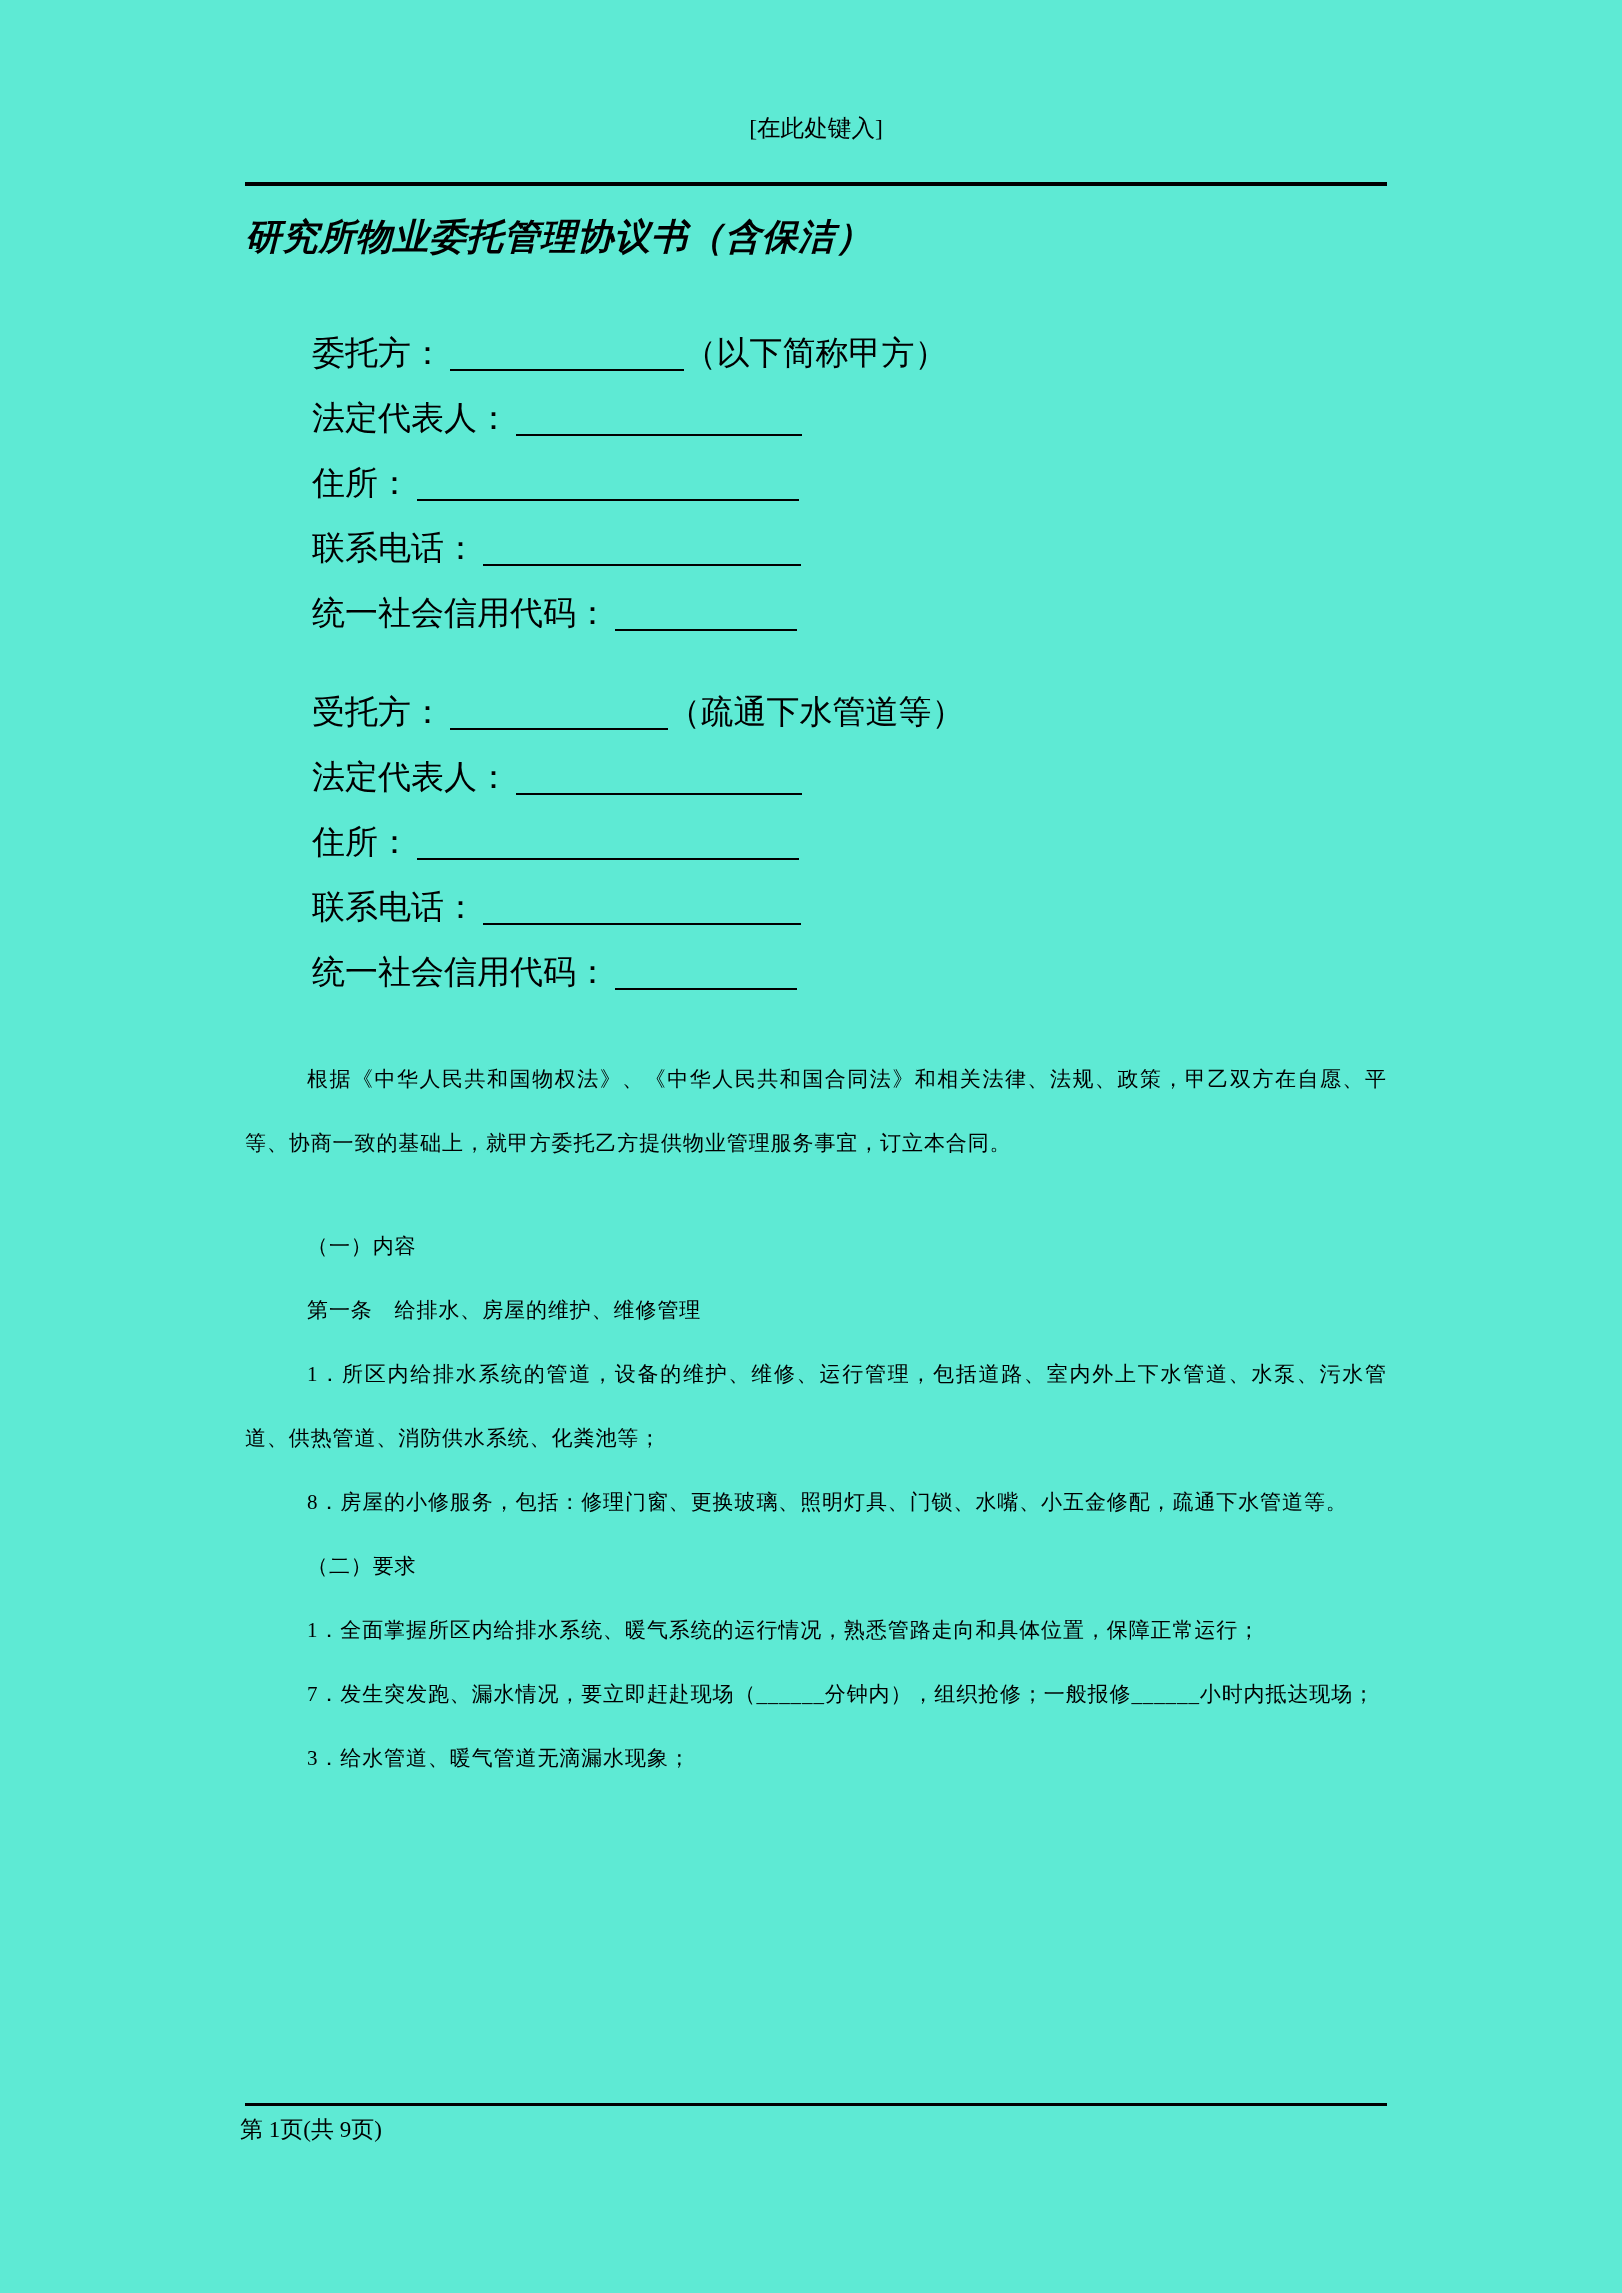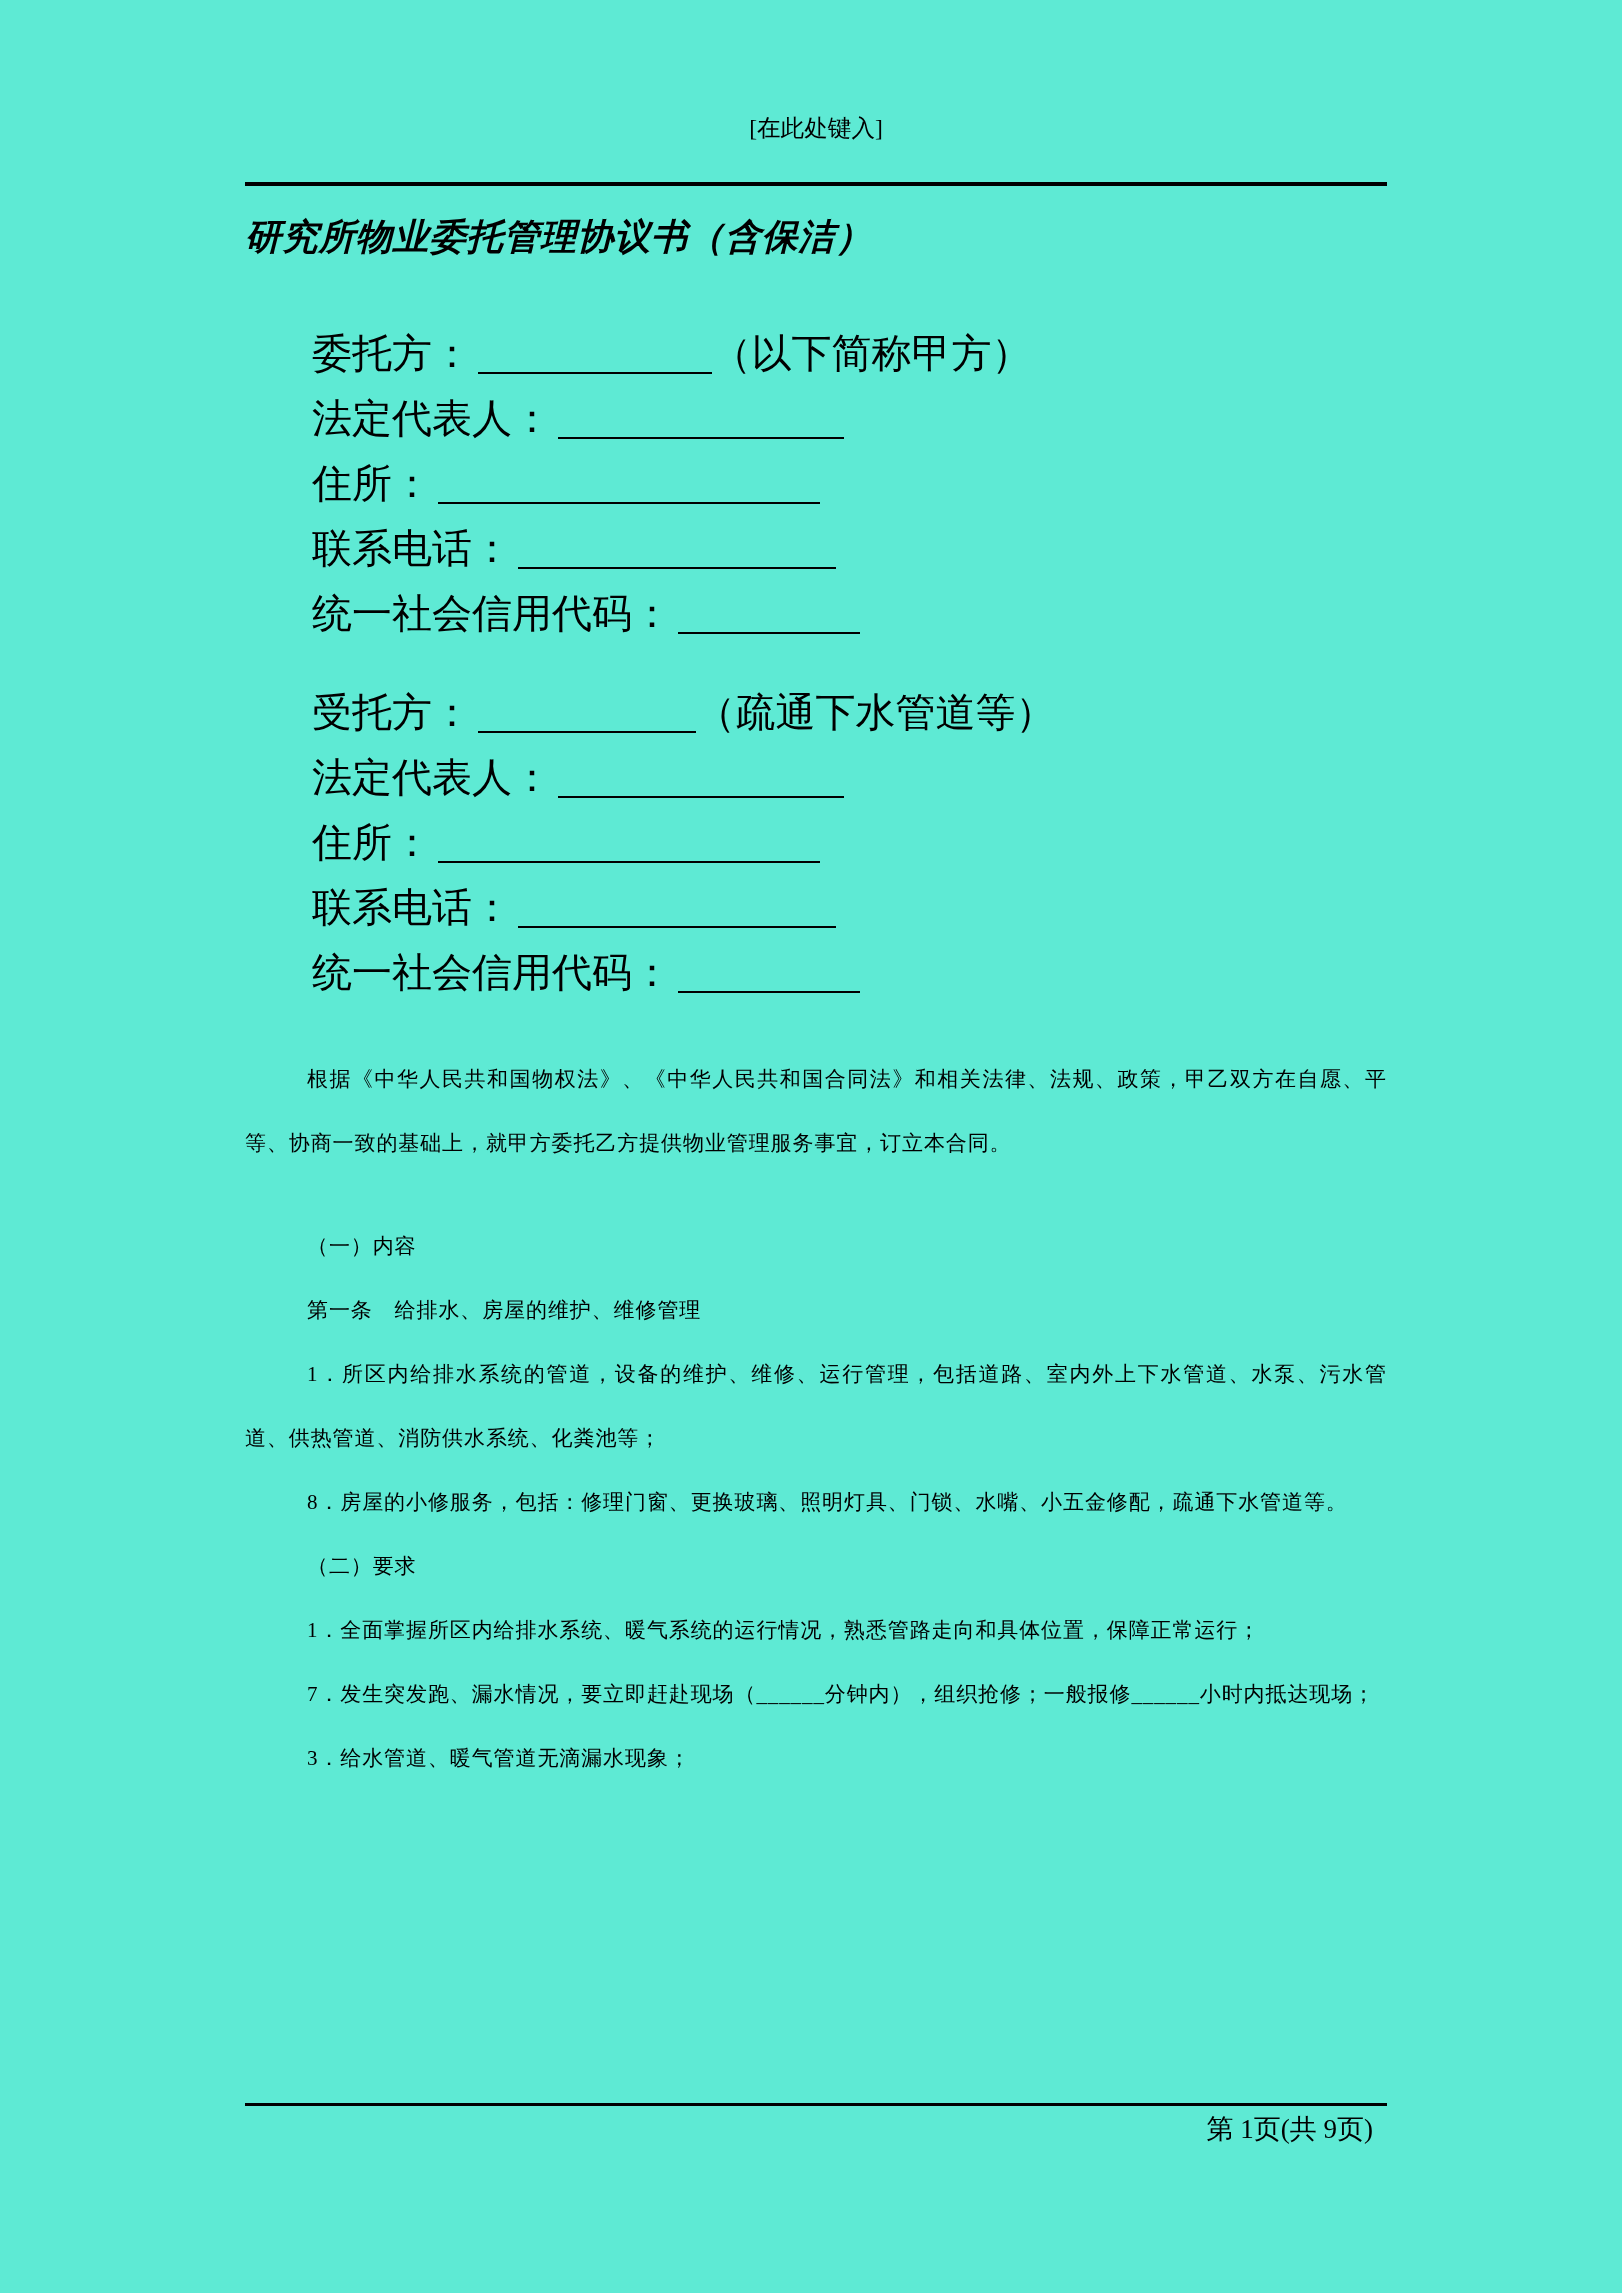--- a/index.html
+++ b/index.html
@@ -21,21 +21,21 @@
   }
   .content{
     position:absolute;top:0;left:245px;width:1142px;
   }
   .doc-title{
     margin:215px 0 0 0;
     font-size:36px;font-weight:bold;line-height:45px;
     letter-spacing:0.9px;
     font-style:italic;
   }
-  .party{font-size:40px;}
+  .party{font-size:33px;}
   .party-a{margin-top:61px;}
   .party-b{margin-top:34px;}
   .party .row{line-height:65px;padding-left:67px;white-space:nowrap;}
   .blank{
     display:inline-block;
     border-bottom:2.7px solid #000;
     height:27px;
     vertical-align:-7.3px;
     margin-left:5.5px;
   }
@@ -46,22 +46,22 @@
     font-size:21px;line-height:64px;
     text-align:justify;text-indent:62px;
     letter-spacing:0.9px;
   }
   .intro{margin-top:42px;}
   .sections{margin-top:39px;}
   .footer-rule{
     position:absolute;top:2103px;left:245px;width:1142px;height:2.7px;background:#000;
   }
   .footer-text{
-    position:absolute;top:2113px;left:231px;width:1142px;
-    text-align:right;font-size:27px;line-height:33px;
+    position:absolute;top:2113px;left:240px;width:1142px;
+    text-align:left;font-size:23px;line-height:33px;
   }
 </style>
 </head>
 <body>
 
 <div class="page">
 
   <div class="header-text">[在此处键入]</div>
   <div class="header-rule"></div>
 

